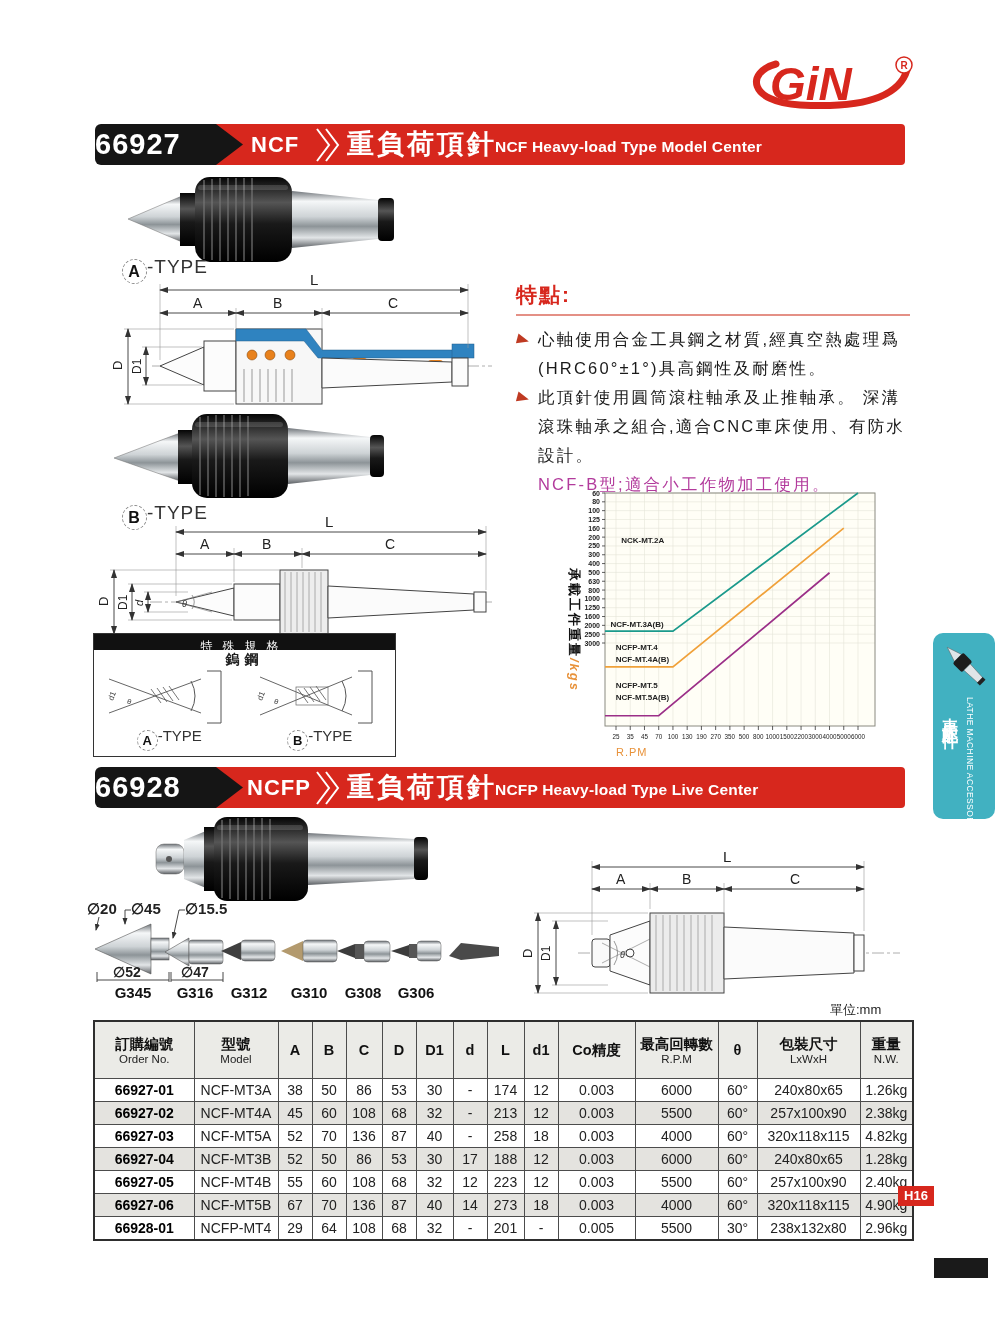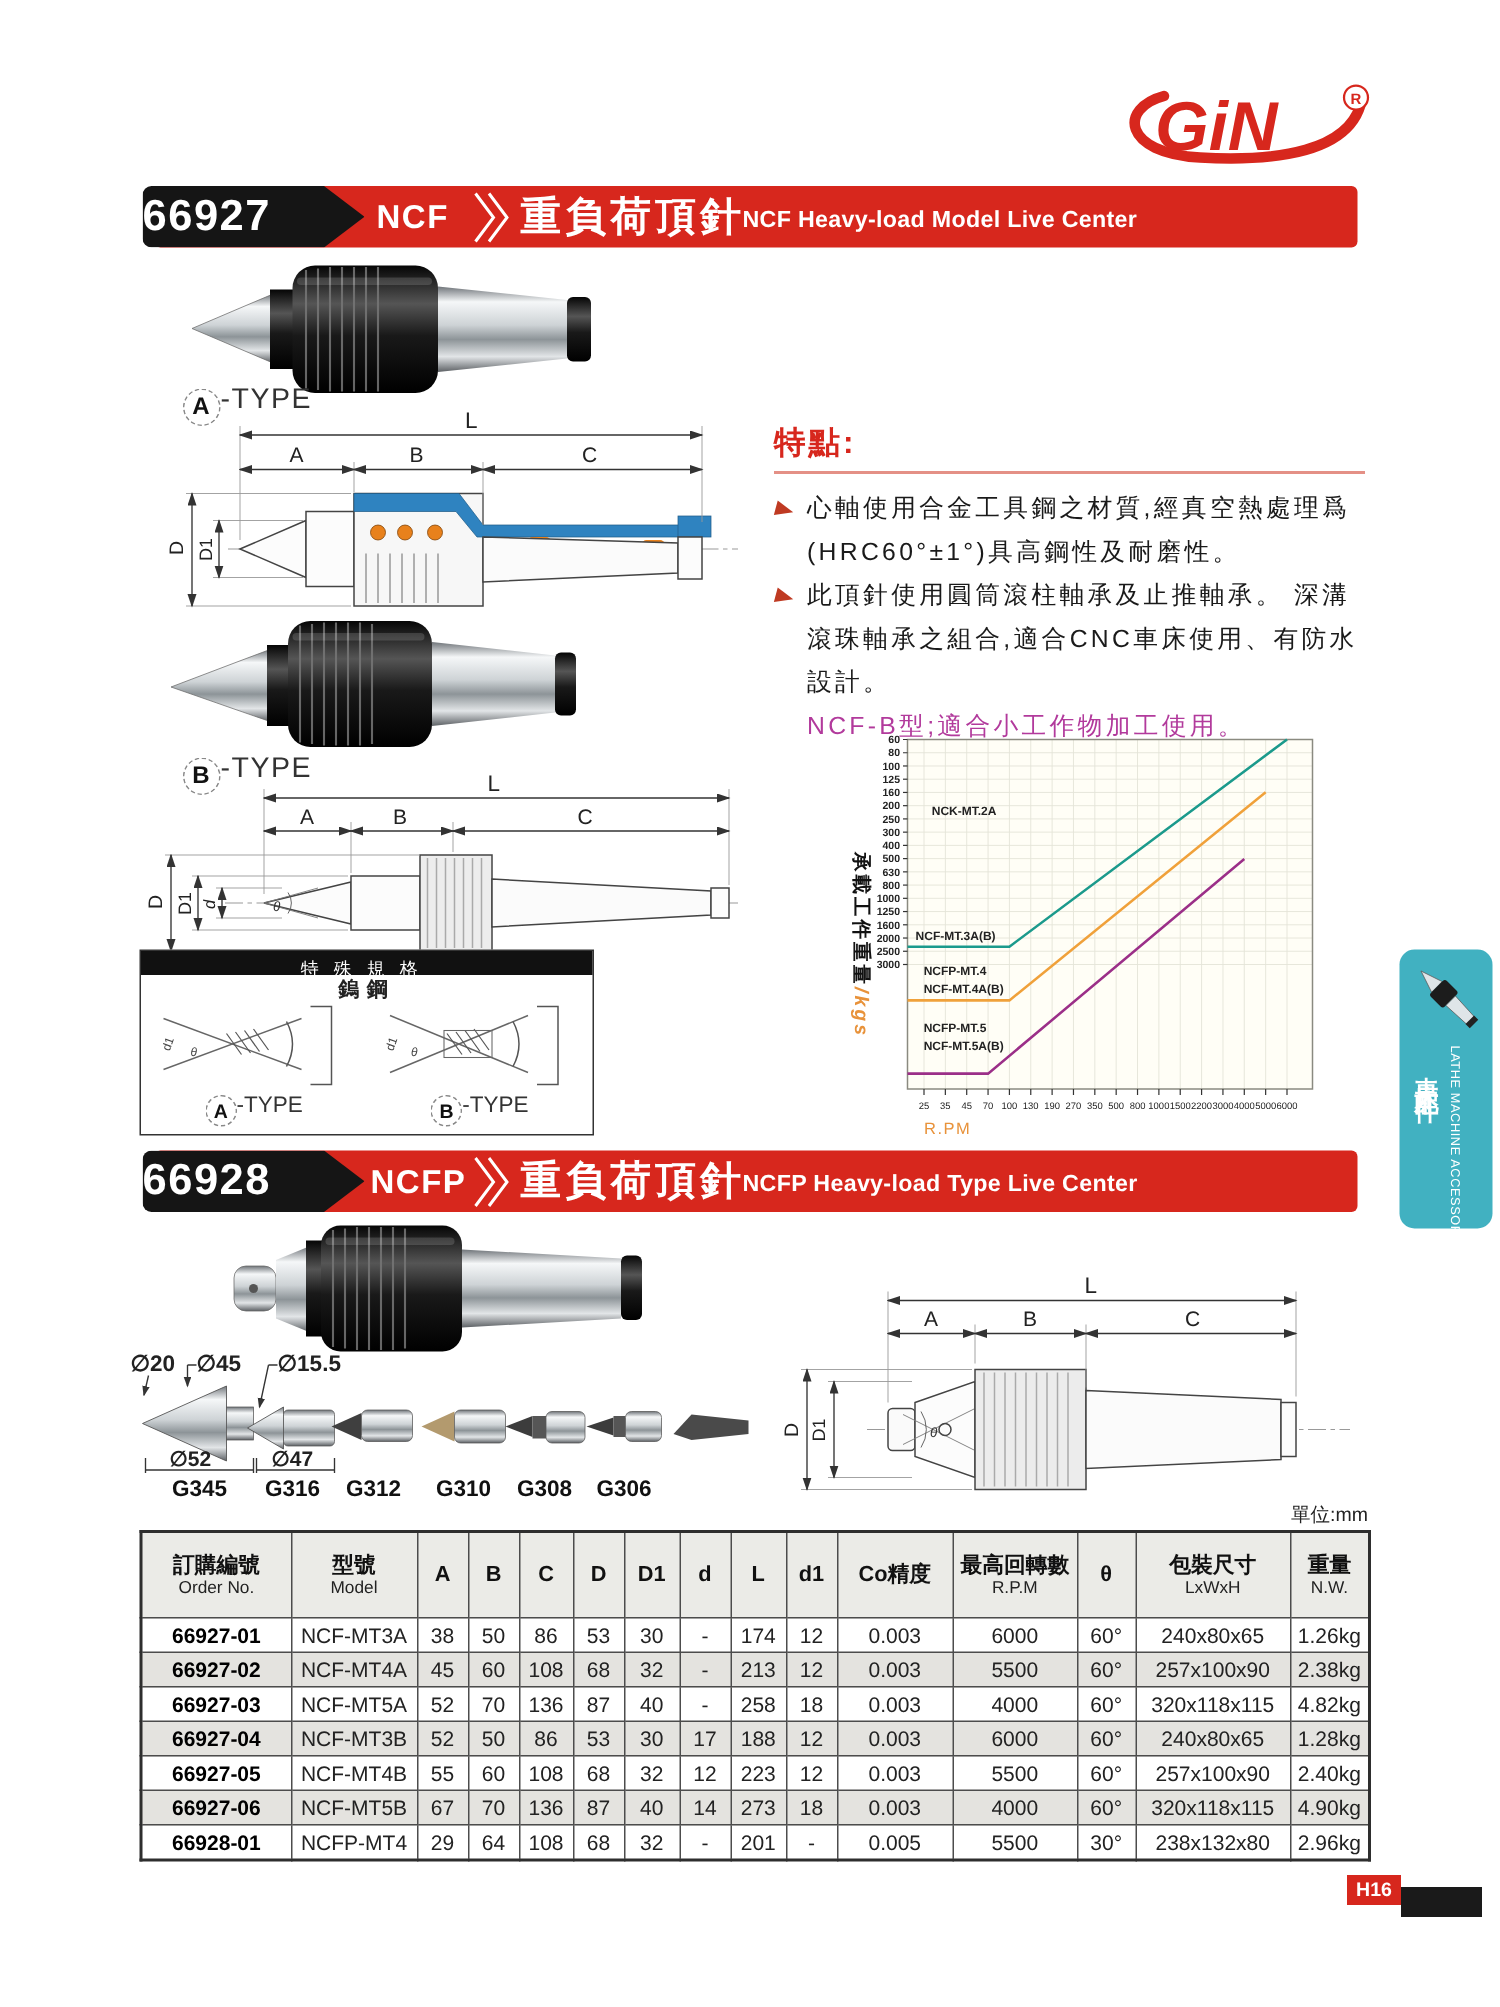--- a/index.html
+++ b/index.html
@@ -47,34 +47,34 @@
   .type-mini{font-size:15px;color:#333;margin-top:-2px;}
 
   
   .tips{position:absolute;left:85px;top:898px;width:430px;height:112px;}
   .tip-svg{position:absolute;}
   .tip-name{position:absolute;top:86px;font-size:15px;font-weight:bold;color:#111;
             transform:translateX(-50%);}
   .tips-overlay{position:absolute;left:0;top:0;}
 
   
-  .unit-note{position:absolute;left:830px;top:1001px;width:82px;text-align:right;
+  .unit-note{position:absolute;left:830px;top:1001px;width:82px;
              font-size:13px;color:#222;}
   #spec-table{position:absolute;left:93px;top:1020px;width:819px;border-collapse:collapse;
               table-layout:fixed;background:#fff;border:2px solid #2e2e2e;}
   #spec-table th,#spec-table td{border:1px solid #4c4c4c;text-align:center;padding:0;}
   #spec-table thead th{background:#ebebe7;height:56px;}
   #spec-table .hz{font-size:14.5px;font-weight:bold;color:#111;line-height:1.3;}
   #spec-table .he{font-size:11.5px;font-weight:normal;color:#222;}
   #spec-table tbody td{height:22px;font-size:14px;color:#222;}
   #spec-table tbody tr:nth-child(even){background:#e4e3df;}
   #spec-table tbody td:first-child{font-weight:bold;color:#000;}
 
   
-  .footer-red{position:absolute;left:898px;top:1250px;width:36px;height:20px;background:#d7271d;
+  .footer-red{position:absolute;left:898px;top:1186px;width:36px;height:20px;background:#d7271d;
               color:#fff;font-weight:bold;font-size:13px;text-align:center;line-height:20px;}
   .footer-black{position:absolute;left:934px;top:1258px;width:54px;height:20px;background:#1a1a1a;}
   .side-tab{position:absolute;left:933px;top:633px;width:62px;height:186px;background:#41b1c1;
             border-radius:10px;}
   .tab-zh{position:absolute;left:6px;top:72px;font-size:16px;font-weight:bold;color:#fff;
           writing-mode:vertical-rl;letter-spacing:5px;}
   .tab-en{position:absolute;left:32px;top:64px;font-size:8.5px;color:#fff;
           writing-mode:vertical-rl;white-space:nowrap;letter-spacing:0.4px;}
 
   .abs{position:absolute;}
@@ -92,21 +92,21 @@
   </svg>
 
   <div class="sec-header" style="top:124px">
     <div class="red-bar">
       <span class="hdr-series">NCF</span>
       <svg class="hdr-chev" width="26" height="36" viewBox="0 0 26 36">
         <path d="M2,2 L14,18 L2,34" fill="none" stroke="#fff" stroke-width="2"></path>
         <path d="M11,2 L23,18 L11,34" fill="none" stroke="#fff" stroke-width="2"></path>
       </svg>
       <span class="hdr-zh">重負荷頂針</span>
-      <span class="hdr-en">NCF Heavy-load Model Live Center</span>
+      <span class="hdr-en">NCF Heavy-load Type Model Center</span>
     </div>
     <div class="black-tab">
       <span>66927</span>
     </div>
   </div>
 
   <svg class="abs" style="left:118px;top:168px" width="292" height="98" viewBox="0 0 292 98">
     <defs>
       <linearGradient id="silv" x1="0" y1="0" x2="0" y2="1">
         <stop offset="0" stop-color="#70757a"></stop>

